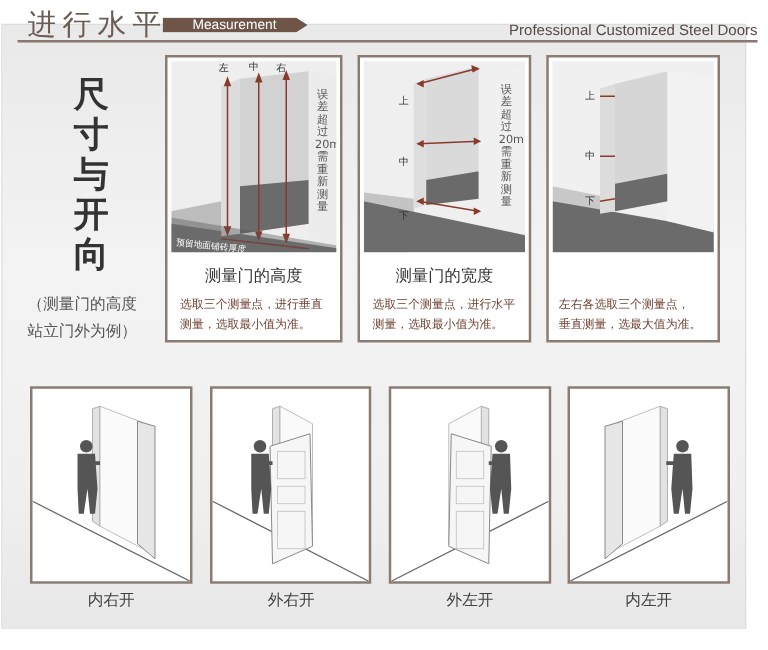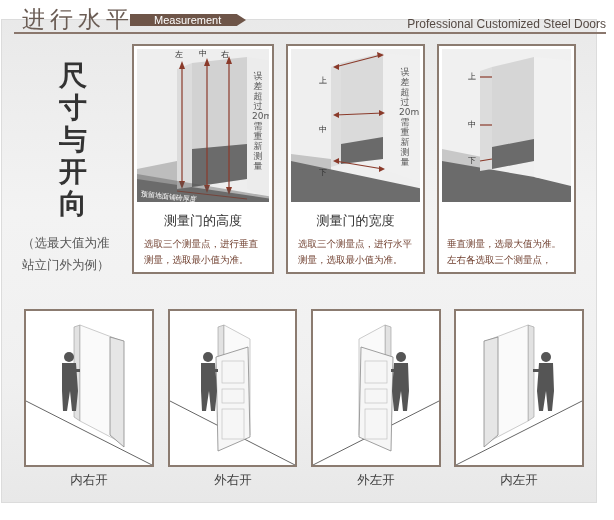--- a/index.html
+++ b/index.html
@@ -51,21 +51,21 @@
 </div>
 
 <div class="side-title">
   <div>尺</div>
   <div>寸</div>
   <div>与</div>
   <div>开</div>
   <div>向</div>
 </div>
 <div class="side-note">
-  <div>（选最大值为准</div>
+  <div>（测量门的高度</div>
   <div>站立门外为例）</div>
 </div>
 
 <div class="panel p1">
   <div class="art">
     <svg width="136" height="153">
       <rect x="0" y="0" width="136" height="153" fill="#eeeeee"></rect>
       <polygon points="0,120 40,112 40,153 0,153" fill="#bdbdbd"></polygon>
       <polygon points="0,130 136,150 136,153 0,153" fill="#7a7a7a"></polygon>
       <polygon points="40,20 55,14 55,138 40,140" fill="#dcdcdc"></polygon>
@@ -151,22 +151,22 @@
         <line x1="38" y1="28" x2="50" y2="28"></line>
         <line x1="38" y1="76" x2="50" y2="76"></line>
         <line x1="38" y1="112" x2="50" y2="110"></line>
       </g>
     </svg>
     <div style="position:absolute;left:26px;top:22px;font-size:8px;color:#333;">上</div>
     <div style="position:absolute;left:26px;top:70px;font-size:8px;color:#333;">中</div>
     <div style="position:absolute;left:26px;top:106px;font-size:8px;color:#333;">下</div>
   </div>
   <div class="desc" style="left:8px;">
+    <div>左右各选取三个测量点，</div>
     <div>垂直测量，选最大值为准。</div>
-    <div>左右各选取三个测量点，</div>
   </div>
 </div>
 
 <div class="door-card d1">
   <svg width="126" height="154">
     <line x1="0" y1="90" x2="126" y2="154" stroke="#666" stroke-width="1"></line>
     <polygon points="48,16 54,14 54,110 48,106" fill="#e2e2e2" stroke="#999" stroke-width="0.6"></polygon>
     <polygon points="54,14 96,30 96,132 54,110" fill="#fafafa" stroke="#aaa" stroke-width="0.6"></polygon>
     <polygon points="84,26 98,30 98,136 84,124" fill="#e6e6e6" stroke="#888" stroke-width="0.8"></polygon>
     <g fill="#555">

